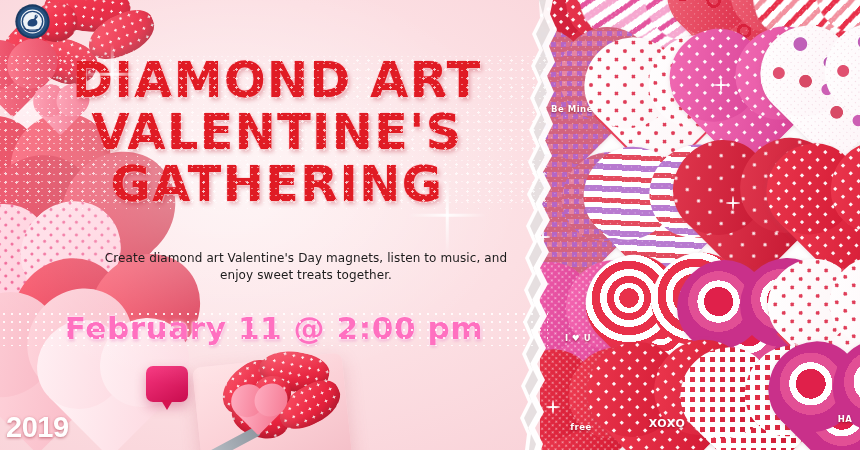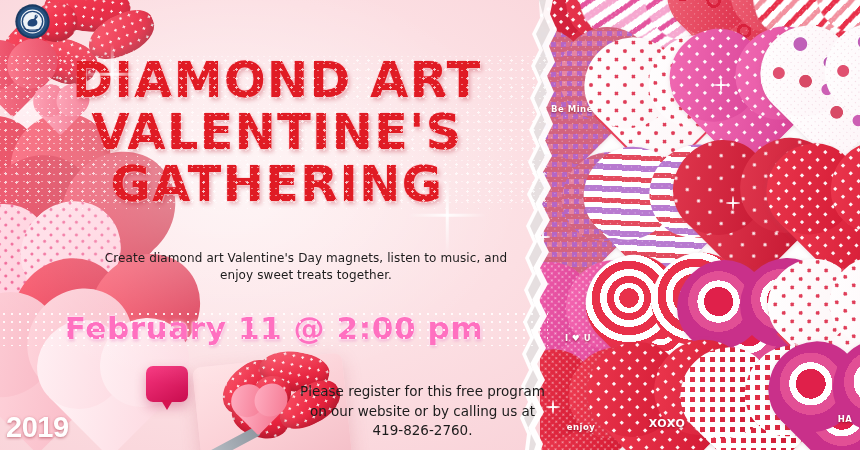--- a/index.html
+++ b/index.html
@@ -566,21 +566,21 @@
     </div>
     <div class="magnet" style="left:166px; top:292px; width:92px; height:86px;">
       <div class="shape bead-ring-pink"></div>
     </div>
     <div class="magnet" style="left:254px; top:288px; width:94px; height:88px;">
       <div class="shape bead-white-dot"></div>
     </div>
 
     <div class="magnet" style="left:-6px;  top:382px; width:94px; height:88px;">
       <div class="shape bead-red"></div>
-      <div class="lbl small">enjoy</div>
+      <div class="lbl small">free</div>
       <div class="sparkle" style="left:12px;top:18px;"></div>
     </div>
     <div class="magnet" style="left:78px;  top:376px; width:98px; height:92px;">
       <div class="shape bead-red-dot"></div>
       <div class="lbl">XOXO</div>
     </div>
     <div class="magnet" style="left:170px; top:380px; width:94px; height:88px;">
       <div class="shape bead-check"></div>
     </div>
     <div class="magnet" style="left:258px; top:374px; width:94px; height:88px;">
@@ -621,21 +621,20 @@
       <span class="spark"></span>
     </div>
 
     <div id="desc">Create diamond art Valentine's Day magnets, listen to music, and enjoy sweet treats together.</div>
 
     <div id="date-line">
       <span>February 11 @ 2:00 pm</span>
       <span class="spark"></span>
     </div>
 
-    <div id="register">Please register for this free program on our website or by calling us at 419-826-2760.</div>
 
     <div id="year-badge">2019</div>
   </div>
 
   <svg id="logo" viewBox="0 0 100 100">
     <circle cx="50" cy="50" r="49" fill="#1b3a62"></circle>
     <circle cx="50" cy="50" r="43" fill="#24507f"></circle>
     <circle cx="50" cy="50" r="34" fill="#f2f5f9"></circle>
     <circle cx="50" cy="50" r="31" fill="#21477a"></circle>
     <circle cx="50" cy="50" r="27" fill="#eef3f8"></circle>

